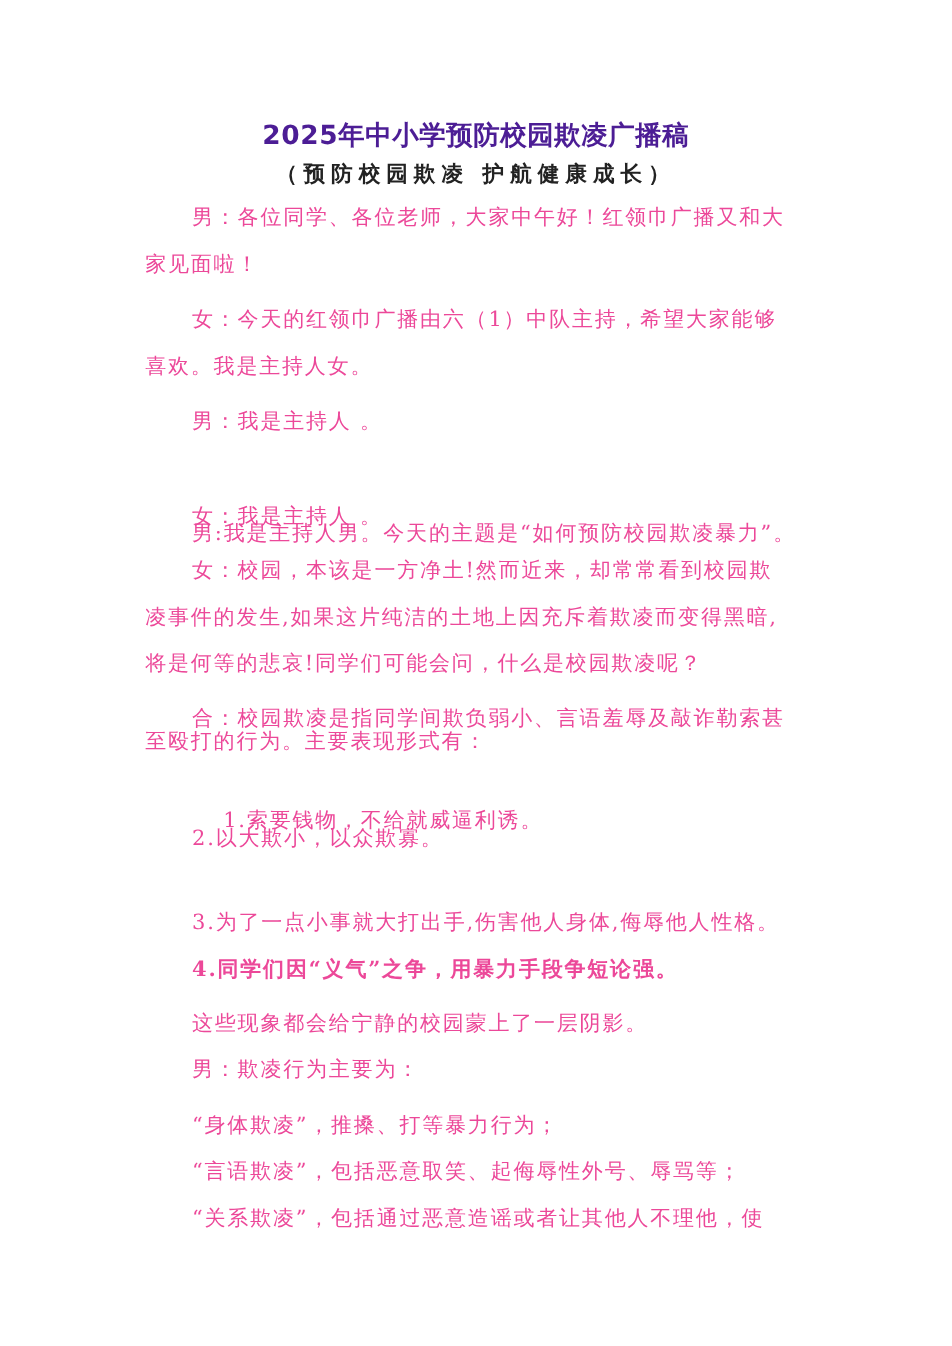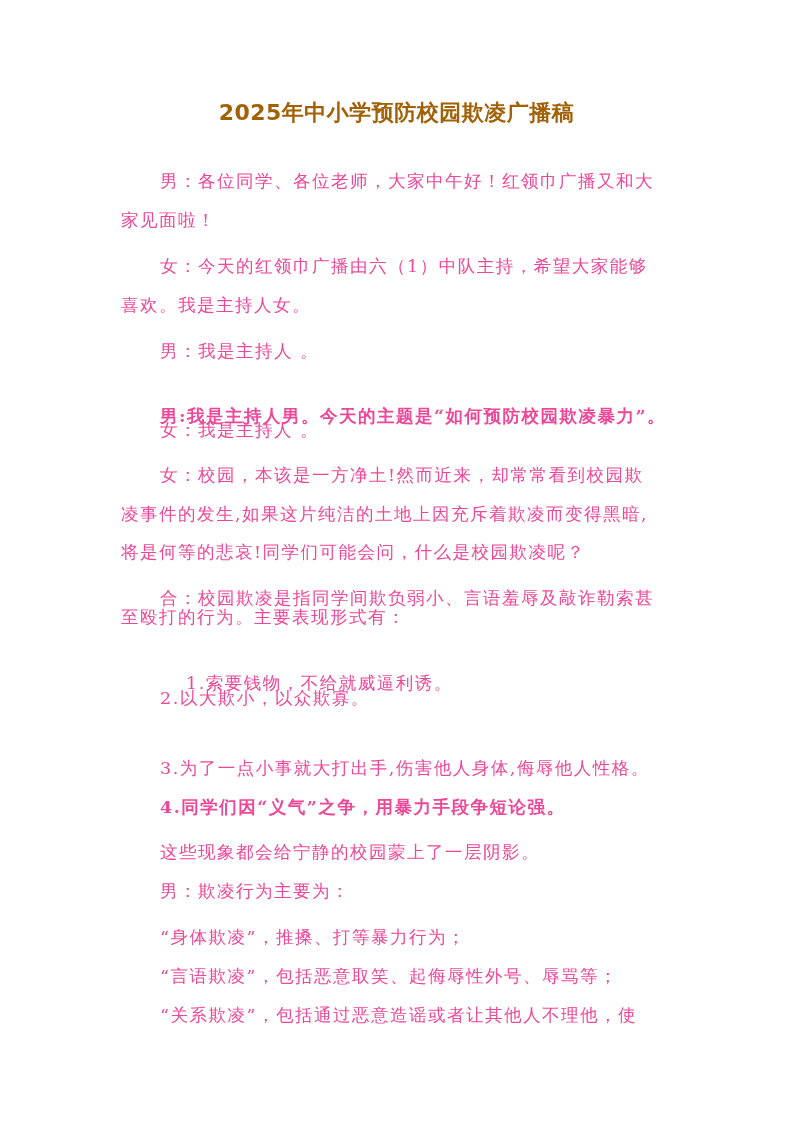--- a/index.html
+++ b/index.html
@@ -1,41 +1,42 @@
 <!DOCTYPE html>
 <html><head>
 <meta charset="utf-8">
 <style>
   html, body { margin: 0; padding: 0; background: #ffffff; }
   body { width: 793px; height: 1122px; position: relative; overflow: hidden;
          font-family: "DejaVu Serif", "Liberation Serif", serif; color: #1a1a1a; }
   .page { position: absolute; left: 0; top: 0; width: 793px; height: 1122px; }
   .title { position: absolute; top: 98px; left: 0; width: 793px; text-align: center;
            font-family: "DejaVu Sans", "Liberation Sans", sans-serif; font-weight: bold;
-           font-size: 22px; letter-spacing: 0.5px; color: #a16207; }
+           font-size: 22px; letter-spacing: 0.5px; color: #4c1d95; }
   .subtitle { position: absolute; top: 133px; left: 0; width: 793px; text-align: center;
               font-size: 18px; letter-spacing: 5px; font-weight: bold; color: #222; }
   .line { position: absolute; font-size: 17.5px; white-space: nowrap; color: #ec4899;
           letter-spacing: 1.5px; }
   .ind { left: 160px; }
   .flush { left: 121px; }
 </style>
 </head>
 <body>
 
 <div class="page">
   <div class="title">2025年中小学预防校园欺凌广播稿</div>
+  <div class="subtitle">（预防校园欺凌  护航健康成长）</div>
   <div id="body-lines">
       <div class="line ind" style="top: 169px;">男：各位同学、各位老师，大家中午好！红领巾广播又和大</div>
       <div class="line flush" style="top: 208px;">家见面啦！</div>
       <div class="line ind" style="top: 254px;">女：今天的红领巾广播由六（1）中队主持，希望大家能够</div>
       <div class="line flush" style="top: 293px;">喜欢。我是主持人女。</div>
       <div class="line ind" style="top: 339px;">男：我是主持人      。</div>
       <div class="line ind" style="top: 378px; margin-top: 40px;">女：我是主持人      。</div>
-      <div class="line ind" style="top: 404px; font-weight: bold;">男:我是主持人男。今天的主题是“如何预防校园欺凌暴力”。</div>
+      <div class="line ind" style="top: 432px;">男:我是主持人男。今天的主题是“如何预防校园欺凌暴力”。</div>
       <div class="line ind" style="top: 463px; text-align: right;">女：校园，本该是一方净土!然而近来，却常常看到校园欺</div>
       <div class="line flush" style="top: 502px;">凌事件的发生,如果这片纯洁的土地上因充斥着欺凌而变得黑暗,</div>
       <div class="line flush" style="top: 540px;">将是何等的悲哀!同学们可能会问，什么是校园欺凌呢？</div>
       <div class="line ind" style="top: 586px;">合：校园欺凌是指同学间欺负弱小、言语羞辱及敲诈勒索甚</div>
       <div class="line flush" style="top: 605px;">至殴打的行为。主要表现形式有：</div>
       <div class="line ind" style="top: 671px; margin-left: 26px;">1.索要钱物，不给就威逼利诱。</div>
       <div class="line ind" style="top: 686px;">2.以大欺小，以众欺寡。</div>
       <div class="line ind" style="top: 756px;">3.为了一点小事就大打出手,伤害他人身体,侮辱他人性格。</div>
       <div class="line ind" style="top: 795px; font-weight: bold;">4.同学们因“义气”之争，用暴力手段争短论强。</div>
       <div class="line ind" style="top: 840px;">这些现象都会给宁静的校园蒙上了一层阴影。</div>

